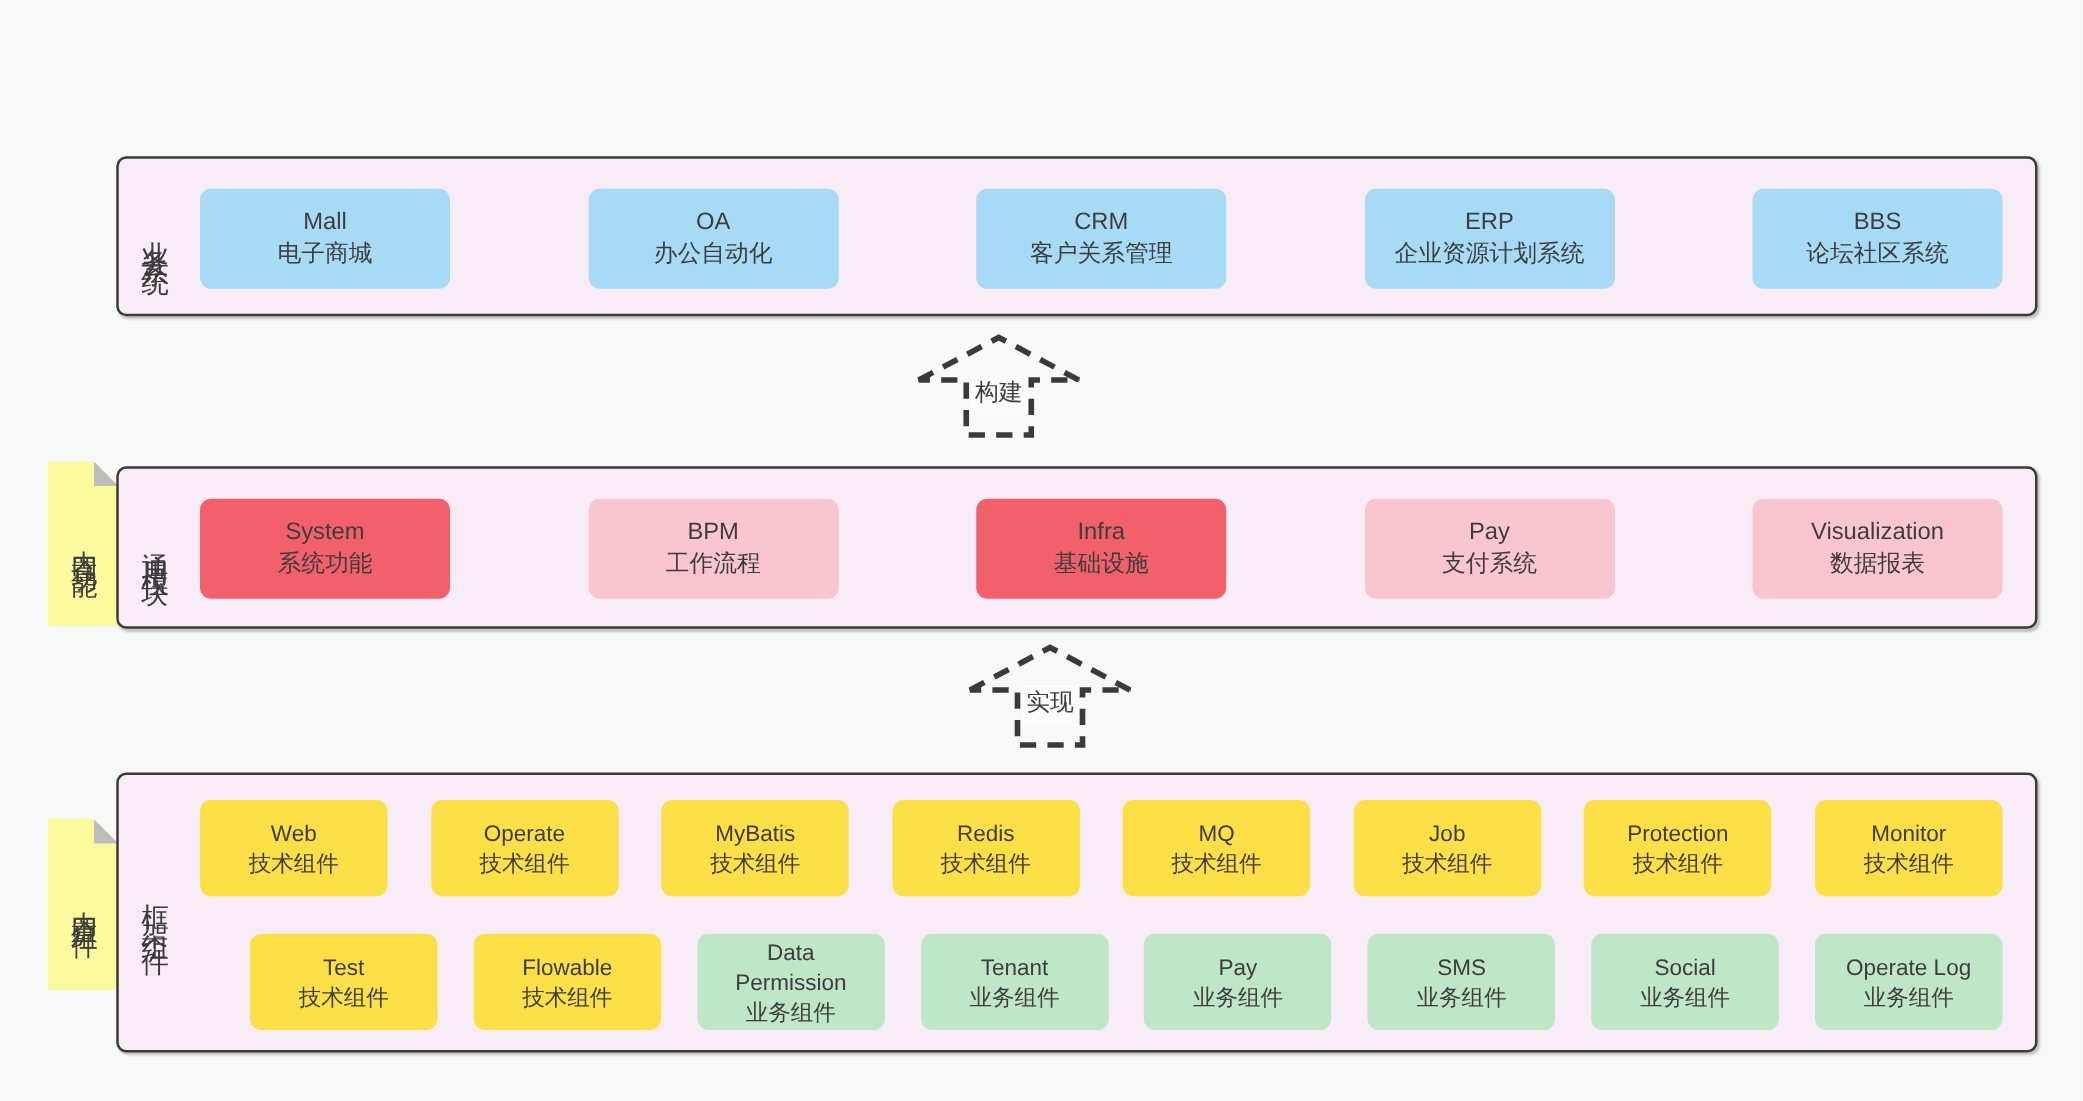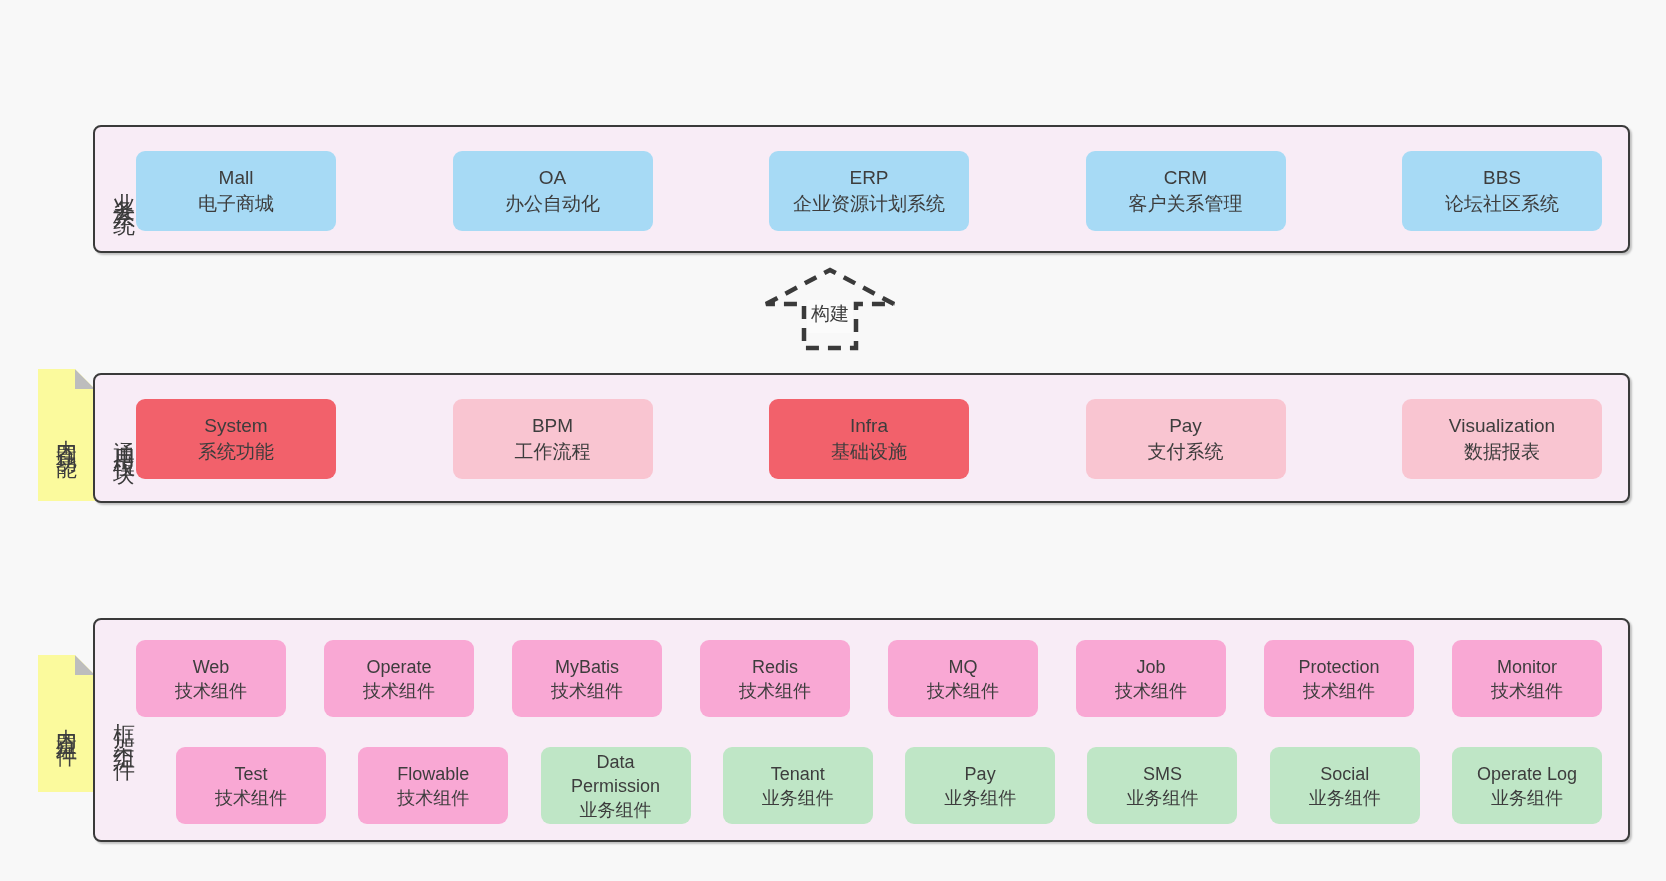--- a/index.html
+++ b/index.html
@@ -13,52 +13,52 @@
   .band-top    { top:125px; height:128px; }
   .band-middle { top:373px; height:130px;padding-left:20px; }
   .band-bottom { top:618px; height:224px; }
 
   .band-label { position:absolute; left:14px; top:50%; transform:translateY(-50%);
                 writing-mode:vertical-rl; text-orientation:upright;
                 font-size:22px; letter-spacing:7px; color:#3a3a3a; white-space:nowrap; }
   .band-bottom .band-label { letter-spacing:12px; }
 
   
-  .row { position:absolute; left:41px; right:26px; display:flex; justify-content:space-between; }
+  .row { position:absolute; left:65px; right:26px; display:flex; justify-content:space-between; }
   .row6      { top:24px; }
   .row8a     { top:20px; }
   .row8b     { top:127px;padding-left:40px; }
 
   .box { box-sizing:border-box; height:80px; width:200px; border-radius:9px;
          display:flex; flex-direction:column; justify-content:center; align-items:center;
          text-align:center; color:#3d3d3d; font-size:19px; line-height:26px; overflow:hidden; }
   .row8a .box, .row8b .box { width:150px; height:77px; font-size:18px; line-height:24px; padding:0 12px; }
   .box .t { white-space:normal; }
 
   .blue        { background:#a7daf5; }
   .red         { background:#f2616b; }
   .pink        { background:#f9c5d1; }
-  .green       { background:#f9a8d4; }
+  .green       { background:#fde047; }
   .green-light { background:#bfe6c6; }
 
   
   .note { position:absolute; left:38px; width:57px; background:#fbfa9d;
           display:flex; align-items:center; justify-content:center;
           clip-path: polygon(0 0, calc(100% - 20px) 0, 100% 20px, 100% 100%, 0 100%);
           box-shadow:1px 2px 2px rgba(0,0,0,0.12); }
   .note-1 { top:369px; height:132px; }
   .note-2 { top:655px; height:137px; }
   .note .fold { position:absolute; top:0; right:0; width:20px; height:20px;
                 background:#bdbdbd; clip-path:polygon(0 0, 100% 100%, 0 100%); }
   .note .v { writing-mode:vertical-rl; text-orientation:upright; font-size:21px;
              letter-spacing:6px; color:#3d3d3d; white-space:nowrap; }
 
   
   .arrow { position:absolute; width:140px; height:88px; }
-  .arrow-1 { left:760px; top:264px; }
+  .arrow-1 { left:729px; top:264px; }
   .arrow-2 { left:770px; top:512px; }
   .arrow svg { position:absolute; inset:0; }
   .arrow .lbl { position:absolute; left:50%; top:36px; transform:translateX(-50%);
                 background:#fbfbfb; padding:1px 4px 6px; font-size:19px; color:#3d3d3d;
                 white-space:nowrap; }
 </style>
 </head>
 <body>
 
 <div class="page">
@@ -68,26 +68,26 @@
     <div class="row row6">
       <div class="box blue">
         <span class="t">Mall</span>
         <span class="t">电子商城</span>
       </div>
       <div class="box blue">
         <span class="t">OA</span>
         <span class="t">办公自动化</span>
       </div>
       <div class="box blue">
+        <span class="t">CRM</span>
+        <span class="t">客户关系管理</span>
+      </div>
+      <div class="box blue">
         <span class="t">ERP</span>
         <span class="t">企业资源计划系统</span>
-      </div>
-      <div class="box blue">
-        <span class="t">CRM</span>
-        <span class="t">客户关系管理</span>
       </div>
       <div class="box blue">
         <span class="t">BBS</span>
         <span class="t">论坛社区系统</span>
       </div>
     </div>
   </section>
 
   <div class="arrow arrow-1">
     <svg viewBox="0 0 140 88">
@@ -120,20 +120,26 @@
         <span class="t">Pay</span>
         <span class="t">支付系统</span>
       </div>
       <div class="box pink">
         <span class="t">Visualization</span>
         <span class="t">数据报表</span>
       </div>
     </div>
   </section>
 
+  <div class="arrow arrow-2">
+    <svg viewBox="0 0 140 88">
+      <path d="M6,40 L70,6 L134,40 L96,40 L96,84 L44,84 L44,40 Z" fill="none" stroke="#3a3a3a" stroke-width="4.5" stroke-dasharray="13 9"></path>
+    </svg>
+    <span class="lbl">实现</span>
+  </div>
 
   <div class="note note-2">
     <span class="fold"></span>
     <span class="v">内置组件</span>
   </div>
 
   <section class="band band-bottom">
     <div class="band-label">框架组件</div>
     <div class="row row8a">
       <div class="box green">

